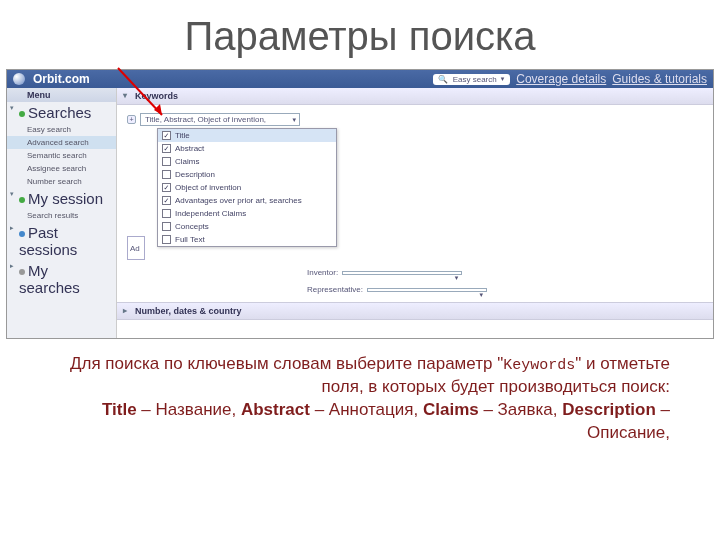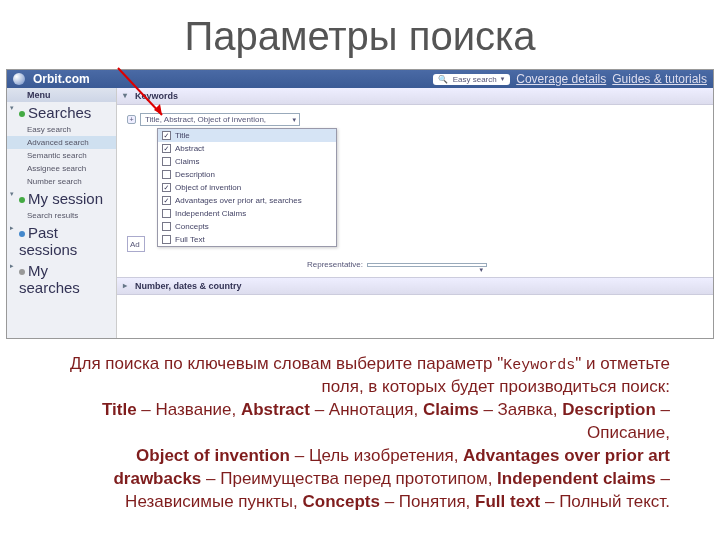--- a/index.html
+++ b/index.html
@@ -30,21 +30,21 @@
   .side-item.selected { background: #cfe0f0; }
   .content { flex: 1; background: #fff; position: relative; }
   .panel-hdr { background: linear-gradient(#eef,#dde); padding: 3px 8px 3px 18px; font-size: 9px; color: #335; font-weight: bold; position: relative; border-bottom: 1px solid #ccd; }
   .panel-hdr::before { content: "▸"; position: absolute; left: 6px; top: 3px; font-size: 8px; color: #678; }
   .panel-hdr.open::before { content: "▾"; }
   .panel-body { padding: 6px 10px; }
   .field-row { display: flex; align-items: center; gap: 4px; margin: 2px 0; }
   .bullet { width: 9px; height: 9px; border: 1px solid #9ab; border-radius: 2px; display: flex; align-items: center; justify-content: center; font-size: 7px; color: #557; background: #eef; }
   .combo { border: 1px solid #9ab; background: #fff; font-size: 8px; padding: 1px 14px 1px 4px; width: 160px; position: relative; color: #557; }
   .combo .chev2 { position: absolute; right: 3px; top: 2px; font-size: 7px; }
-  .small-input { border: 1px solid #aac; width: 18px; height: 16px; font-size: 8px; padding: 0 2px; color: #557; }
+  .small-input { border: 1px solid #aac; width: 18px; height: 24px; font-size: 8px; padding: 0 2px; color: #557; }
   .dropdown { position: absolute; top: 40px; left: 40px; width: 180px; background: #fff; border: 1px solid #99a; box-shadow: 1px 1px 3px rgba(0,0,0,.2); z-index: 30; }
   .dd-item { display: flex; align-items: center; gap: 4px; padding: 2px 4px; font-size: 8px; color: #446; }
   .dd-item.sel { background: #d6e4f5; }
   .cb { width: 9px; height: 9px; border: 1px solid #778; background: #fff; display: flex; align-items: center; justify-content: center; font-size: 7px; color: #335; }
   .label-row { display: flex; align-items: center; gap: 4px; margin: 8px 0 2px 180px; font-size: 8px; color: #557; }
   .label-row .combo { width: 120px; }
   .caption { margin: 14px 50px 0; font-size: 17px; color: #7f1d1d; line-height: 1.35; text-align: right; }
   .caption .kw { font-family: "Courier New", monospace; font-size: 15px; }
   .caption b { font-weight: bold; }
 </style>
@@ -97,20 +97,26 @@
           <span class="bullet">+</span>
           <div class="combo">
             <span>Title, Abstract, Object of invention,</span>
             <span class="chev2">▾</span>
           </div>
         </div>
         <div class="field-row" style="margin-top:110px">
           <input class="small-input" value="Ad" style="">
         </div>
         <div class="label-row">
+          <span>Inventor:</span>
+          <div class="combo">
+              <span class="chev2">▾</span>
+            </div>
+        </div>
+        <div class="label-row">
           <span>Representative:</span>
           <div class="combo">
               <span class="chev2">▾</span>
             </div>
         </div>
       </div>
       <div class="panel-hdr" style="border-top:1px solid #ccd">Number, dates &amp; country</div>
 
       <div class="dropdown" id="dd">
           <div class="dd-item sel">
@@ -150,14 +156,13 @@
             <span>Full Text</span>
           </div>
         </div>
     </div>
   </div>
 </div>
 
 <div class="caption">
   <span>Для поиска по ключевым словам выберите параметр "</span><span class="kw">Keywords</span><span>" и отметьте поля, в которых будет производиться поиск:</span><br>
   <span id="cap1"><b>Title</b> – Название, <b>Abstract</b> – Аннотация, <b>Claims</b> – Заявка, <b>Description</b> – Описание,</span><br>
-  <span id="cap2"><b>Object of invention</b> – Цель изобретения, <b>Advantages over prior art drawbacks</b> – Преимущества перед прототипом, <b>Independent claims</b> – Независимые пункты, <b>Concepts</b> – Понятия, <b>Full text</b> – Полный текст.</span>
 </div>
 
 </body></html>

